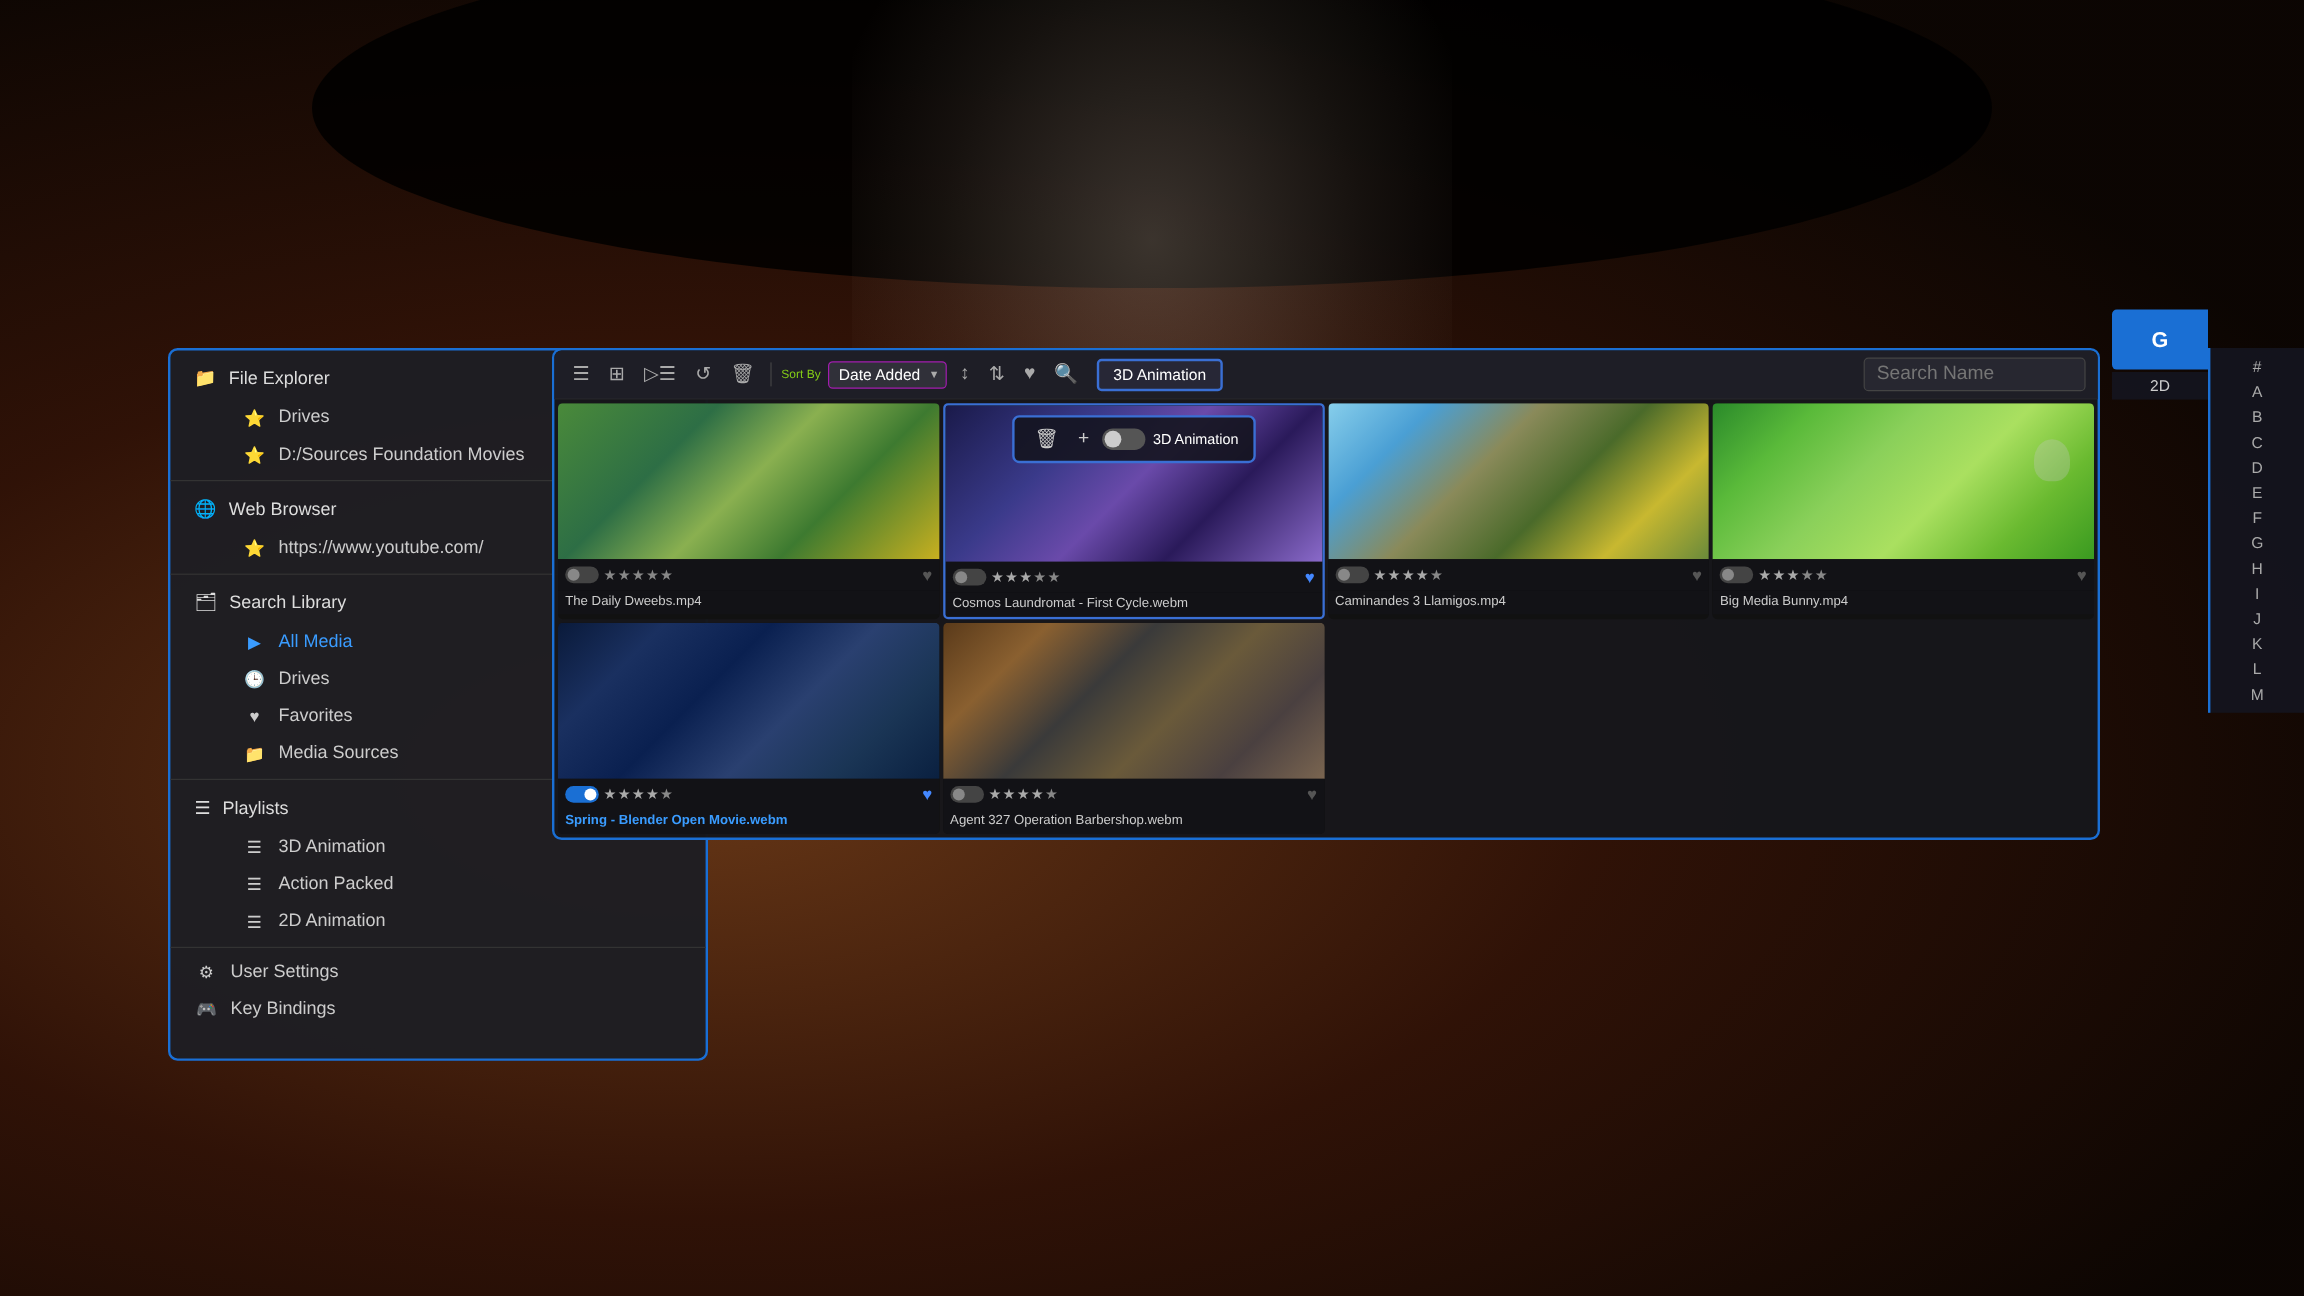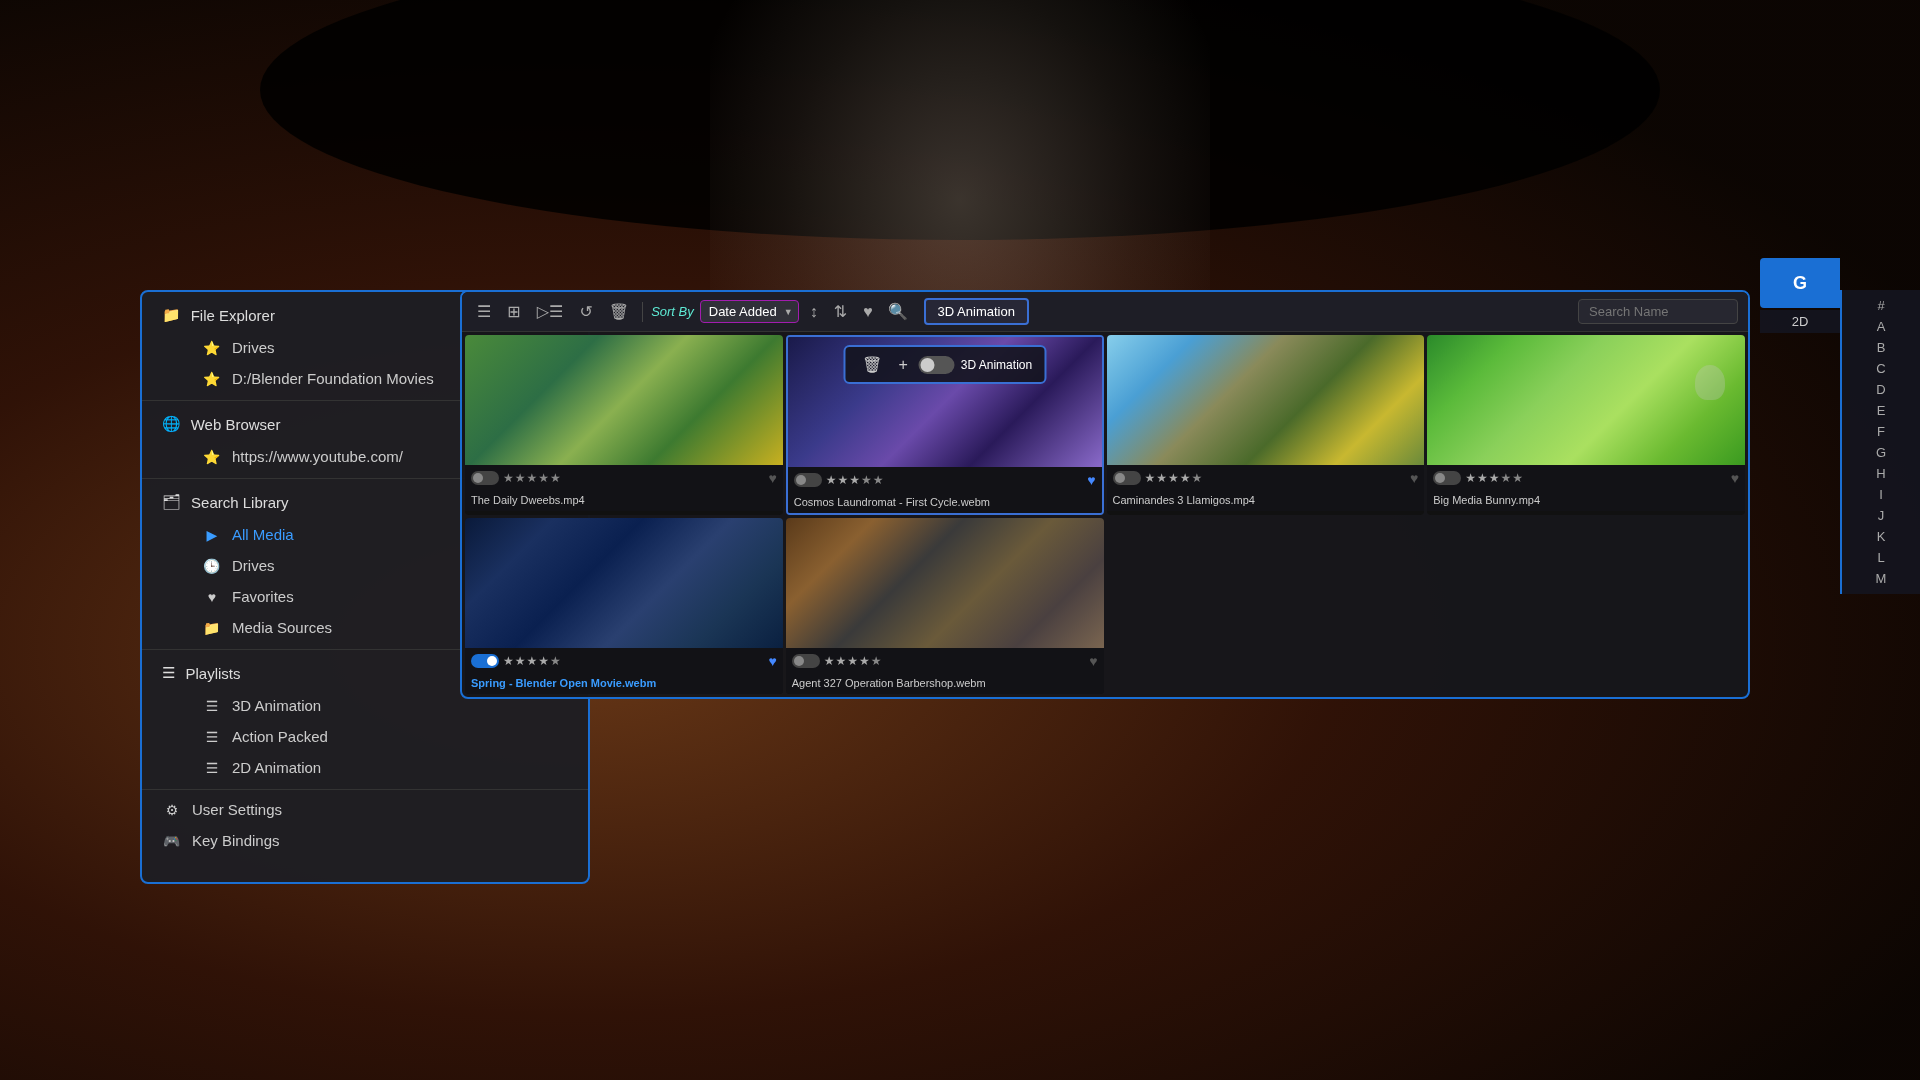--- a/index.html
+++ b/index.html
@@ -192,21 +192,21 @@
     }
     .toolbar-icon {
       color: #aaa;
       font-size: 16px;
       cursor: pointer;
       padding: 3px 5px;
       border-radius: 3px;
     }
     .toolbar-separator { width: 1px; height: 20px; background: #444; margin: 0 2px; }
 
-    .sort-by-label { color: #5eead4; font-size: 13px; white-space: nowrap; font-style: italic; }
+    .sort-by-label { color: #84cc16; font-size: 10px; white-space: nowrap; }
     .sort-dropdown {
       background: rgba(50,50,60,0.9);
       color: #fff;
       border: 1px solid #a21caf;
       padding: 3px 20px 3px 8px;
       border-radius: 4px;
       font-size: 13px;
       cursor: pointer;
       appearance: none;
       position: relative;
@@ -237,22 +237,22 @@
     }
 
     
     .search-bar {
       margin-left: auto;
       background: rgba(40,40,50,0.9);
       border: 1px solid #444;
       border-radius: 4px;
       padding: 4px 10px;
       color: #f9a8d4;
-      font-size: 13px;
-      width: 160px;
+      font-size: 16px;
+      width: 185px;
     }
 
     
     .media-grid {
       display: grid;
       grid-template-columns: repeat(4, 1fr);
       gap: 3px;
       padding: 3px;
       flex: 1;
       overflow: hidden;
@@ -430,21 +430,21 @@
       <span class="label">File Explorer</span>
       <span class="collapse-arrow">▲</span>
     </div>
     <div class="sidebar-indent">
       <div class="sidebar-item">
         <span class="icon">⭐</span>
         <span class="label">Drives</span>
       </div>
       <div class="sidebar-item">
         <span class="icon">⭐</span>
-        <span class="label">D:/Blender Foundation Movies</span>
+        <span class="label">D:/Sources Foundation Movies</span>
       </div>
     </div>
   </div>
 
   <div class="sidebar-section media-section">
     <div class="section-header">
       <span class="icon">🌐</span>
       <span class="label">Web Browser</span>
     </div>
     <div class="sidebar-indent">

